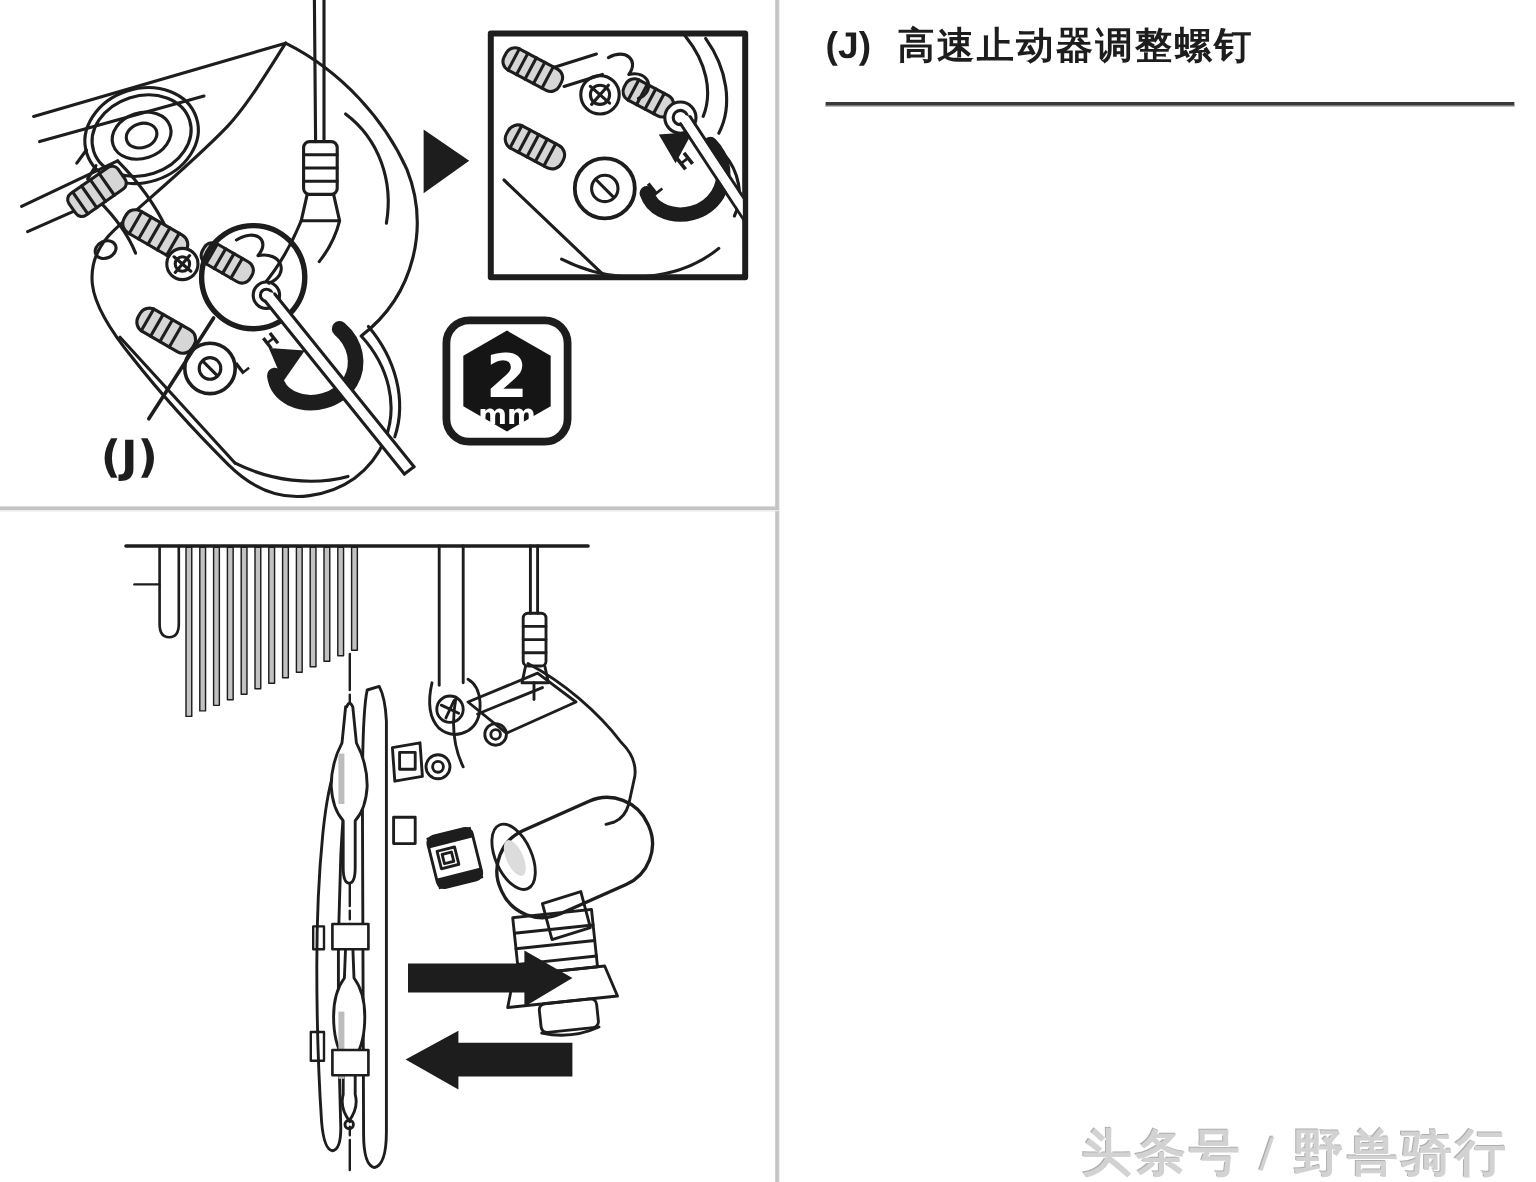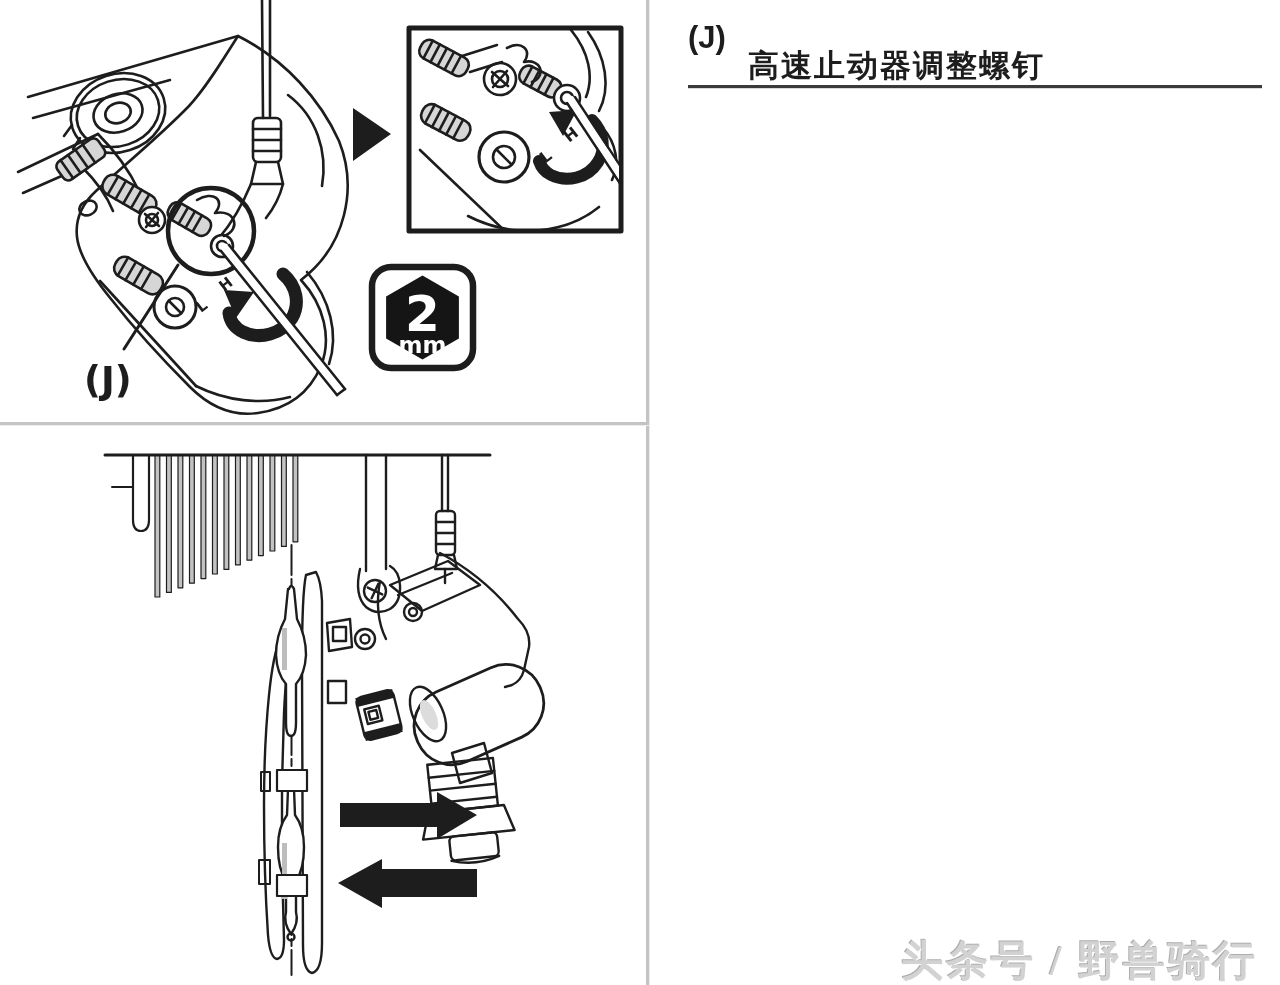--- a/index.html
+++ b/index.html
@@ -24,21 +24,21 @@
   .caption{
     position:absolute;left:688px;top:18px;width:575px;
     display:flex;align-items:flex-start;
     color:#1d1d1d;
   }
   .caption-key{
     font-weight:bold;font-size:31px;line-height:40px;
     margin-right:22px;letter-spacing:0px;
   }
   .caption-text{
-    font-weight:600;font-size:31px;line-height:40px;letter-spacing:2px;margin-top:28px;
+    font-weight:600;font-size:31px;line-height:40px;letter-spacing:2px;
   }
   .caption-rule{
     position:absolute;left:688px;top:85px;width:574px;height:3px;
     background:#3a3a3a;border-bottom:1px solid #d9d9d9;
   }
   .watermark{
     position:absolute;right:22px;top:933px;
     font-size:42px;letter-spacing:3px;font-weight:bold;
     color:#d2d2d2;
     text-shadow:1px 1px 0 #ffffff, -1px -1px 0 #aeaeae;

